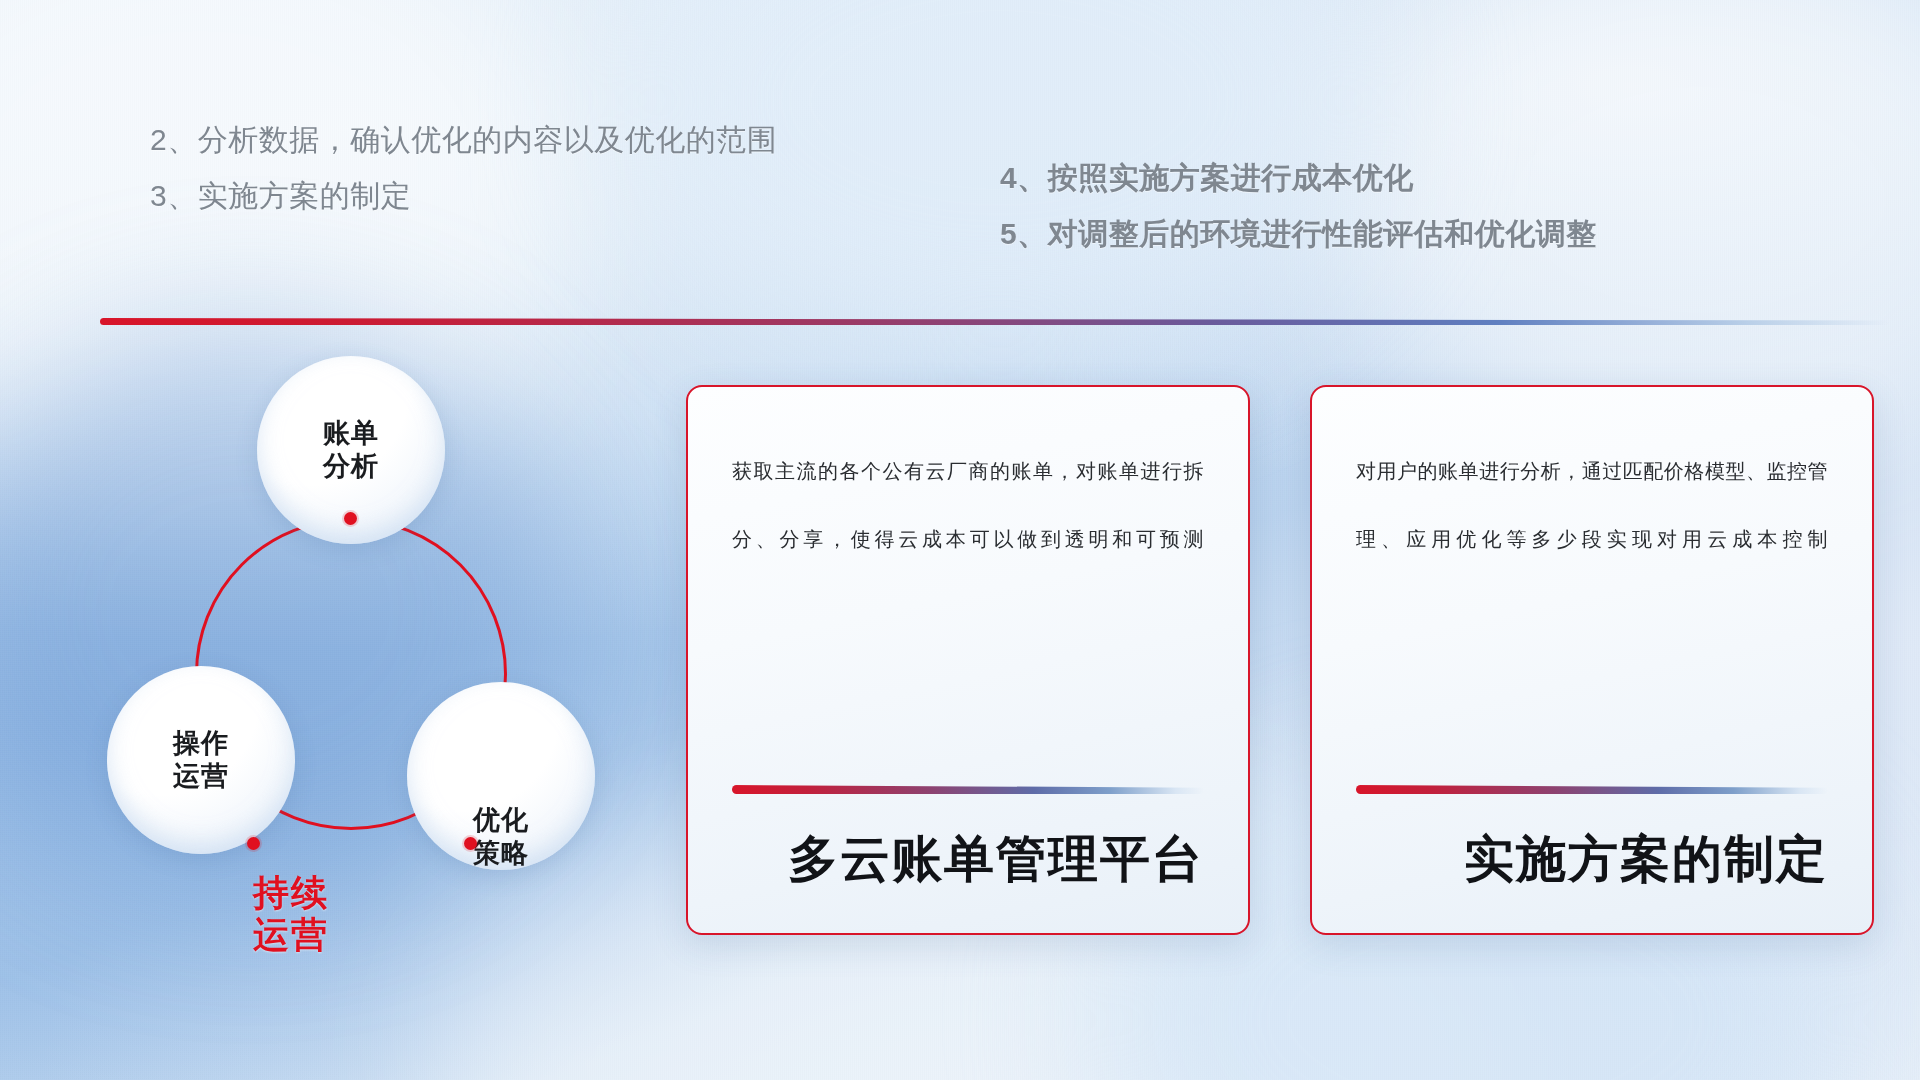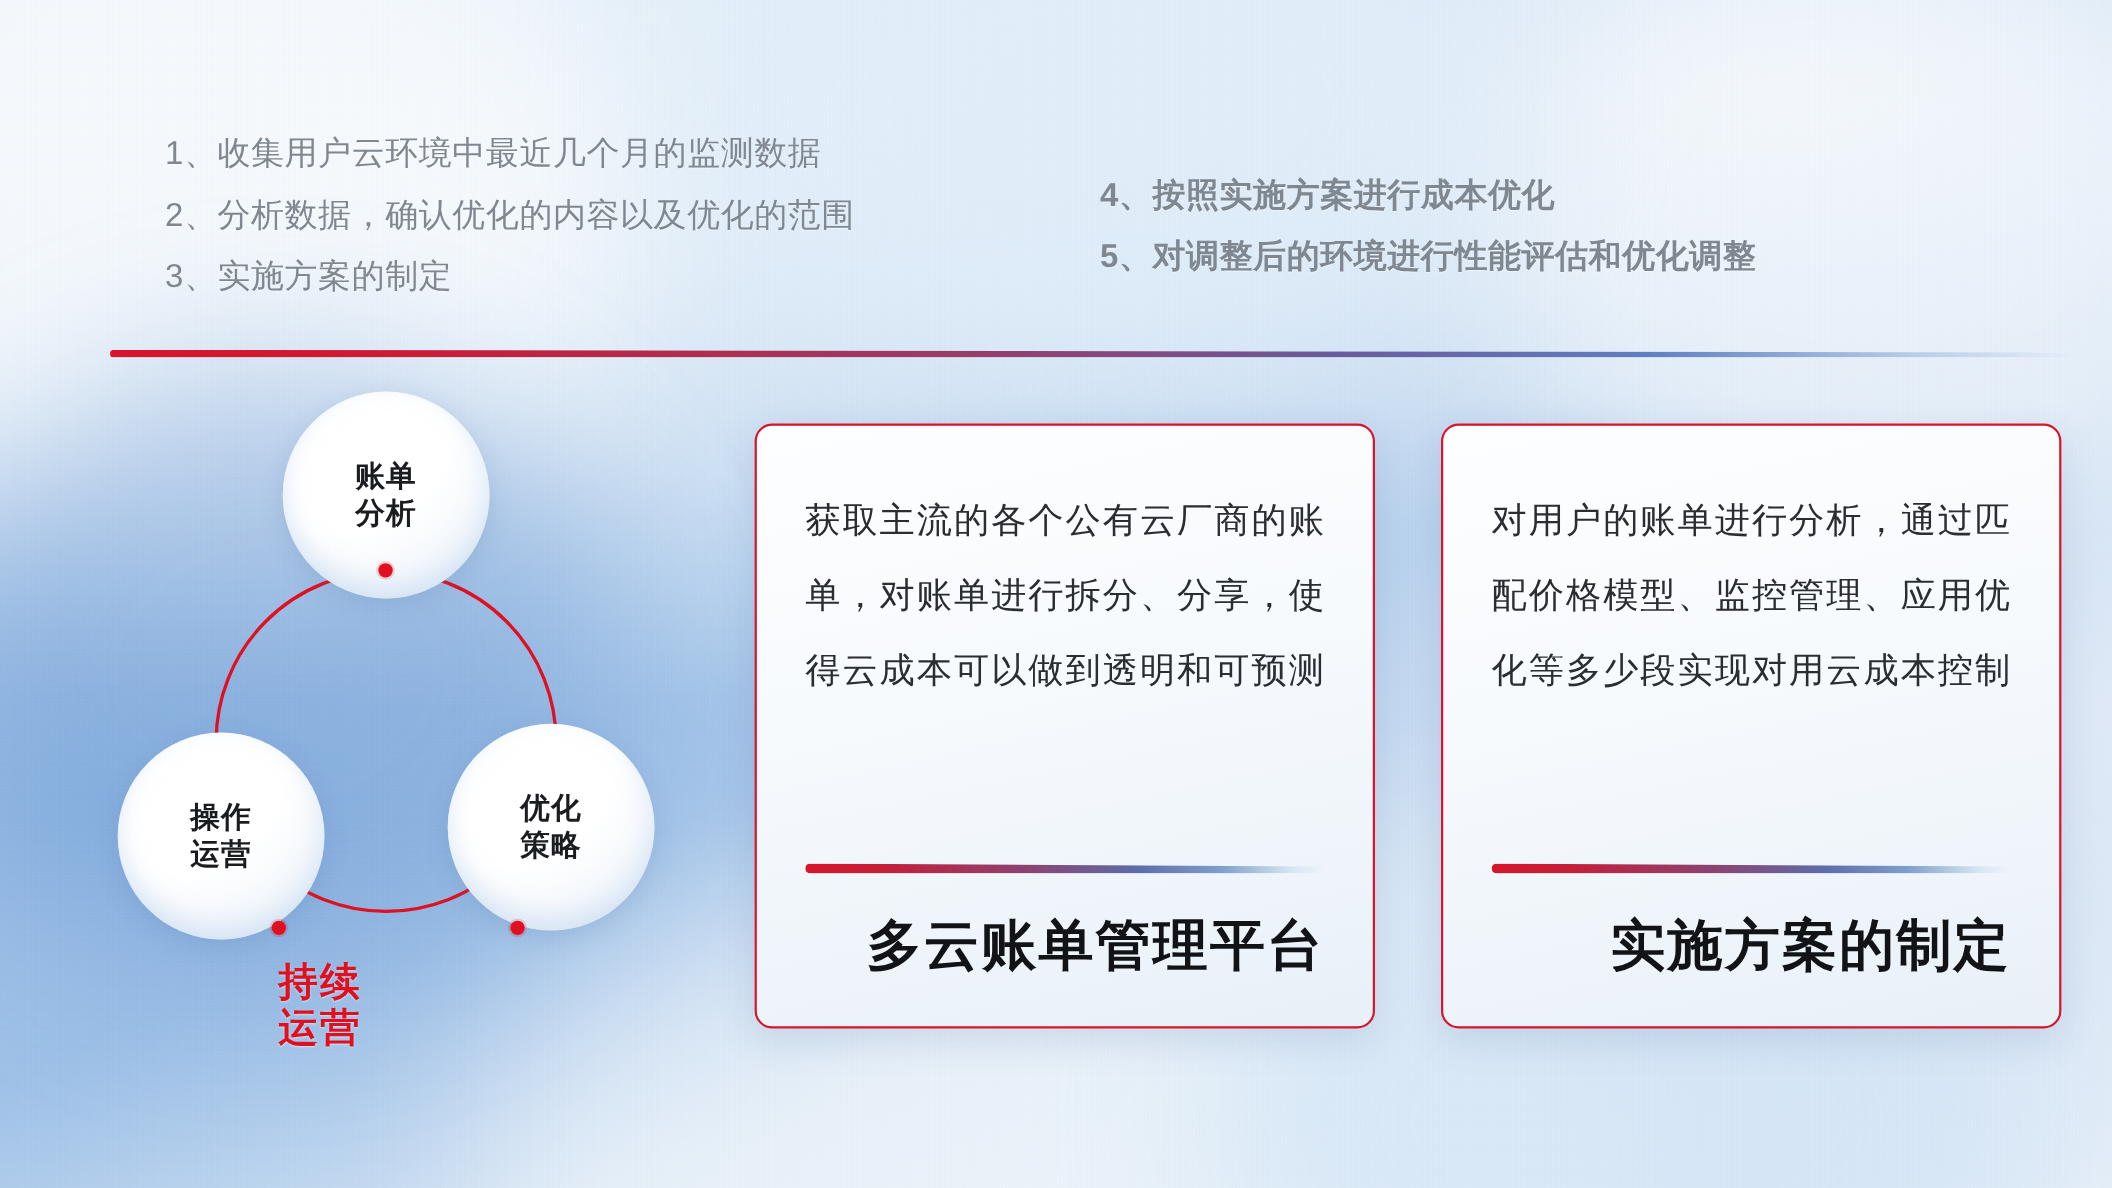--- a/index.html
+++ b/index.html
@@ -69,21 +69,21 @@
     background:
       radial-gradient(120% 120% at 30% 18%, #ffffff 0%, #ffffff 42%, #eef4fb 74%, #e3ecf7 100%);
     box-shadow:0 6px 22px rgba(70,110,160,.18), inset 0 -10px 22px rgba(190,212,236,.55);
     display:flex;align-items:center;justify-content:center;text-align:center;
   }
   .bubble .btxt{
     font-size:27px;font-weight:700;color:#1a1c1f;line-height:1.22;letter-spacing:1px;
   }
   .b-top{left:162px;top:8px;width:188px;height:188px;}
   .b-bl{left:12px;top:318px;width:188px;height:188px;}
-  .b-br{left:312px;top:310px;width:188px;height:188px;}
+  .b-br{left:312px;top:334px;width:188px;height:188px;align-items:flex-end;}
   .center-label{
     position:absolute;left:158px;top:566px;width:200px;transform:translateY(-50%);
     color:#e01020;font-size:36px;font-weight:700;line-height:1.18;
     letter-spacing:2px;text-shadow:0 1px 2px rgba(255,255,255,.5);
   }
   .node-dot{
     position:absolute;width:13px;height:13px;border-radius:50%;background:#e01020;
     box-shadow:0 0 0 2px rgba(224,16,32,.18);
   }
   .dot-top{left:249px;top:164px;}
@@ -94,23 +94,24 @@
   #cards{position:absolute;left:686px;top:385px;z-index:8;display:flex;gap:60px;}
   .card{
     width:564px;height:550px;box-sizing:border-box;
     border:2px solid #d8152a;border-radius:16px;
     background:linear-gradient(168deg,#fdfeff 0%,#f7fafd 40%,#eef4fa 78%,#e8f0f8 100%);
     box-shadow:0 10px 34px rgba(60,100,150,.16);
     padding:52px 44px 34px 44px;
     display:flex;flex-direction:column;
   }
   .card-body{
-    color:#2a2d31;font-size:32px;line-height:68px;letter-spacing:.5px;
+    color:#2a2d31;font-size:20px;line-height:68px;letter-spacing:.5px;
     text-align:justify;text-align-last:justify;
     flex:0 0 auto;
+    font-family:Liberation Mono, monospace;
   }
   .card-rule{
     margin-top:auto;height:9px;border-radius:5px;
     background:linear-gradient(90deg,#d8152a 0%,#c2203c 16%,#8d4270 42%,#5e6ca8 64%,#7e9fca 80%,#d9e6f4 94%,rgba(232,240,248,0) 100%);
     clip-path:polygon(0 0,100% 30%,100% 100%,0 100%);
   }
   .card-title{
     margin-top:32px;margin-bottom:6px;
     font-size:50px;font-weight:700;color:#111317;letter-spacing:2px;text-align:right;
   }
@@ -124,21 +125,20 @@
   <div class="bg-blob blob2"></div>
   <div class="bg-blob blob3"></div>
   <div class="bg-blob blob4"></div>
   <div class="bg-blob blob5"></div>
   <div class="bg-blob blob6"></div>
   <div class="bg-noise"></div>
 </div>
 
 <div id="top-lists">
   <div class="list-col col-left">
-    <div class="list-item">1、收集用户云环境中最近几个月的监测数据</div>
     <div class="list-item">2、分析数据，确认优化的内容以及优化的范围</div>
     <div class="list-item">3、实施方案的制定</div>
   </div>
   <div class="list-col col-right">
     <div class="list-item">4、按照实施方案进行成本优化</div>
     <div class="list-item">5、对调整后的环境进行性能评估和优化调整</div>
   </div>
 </div>
 
 <div id="divider"></div>

